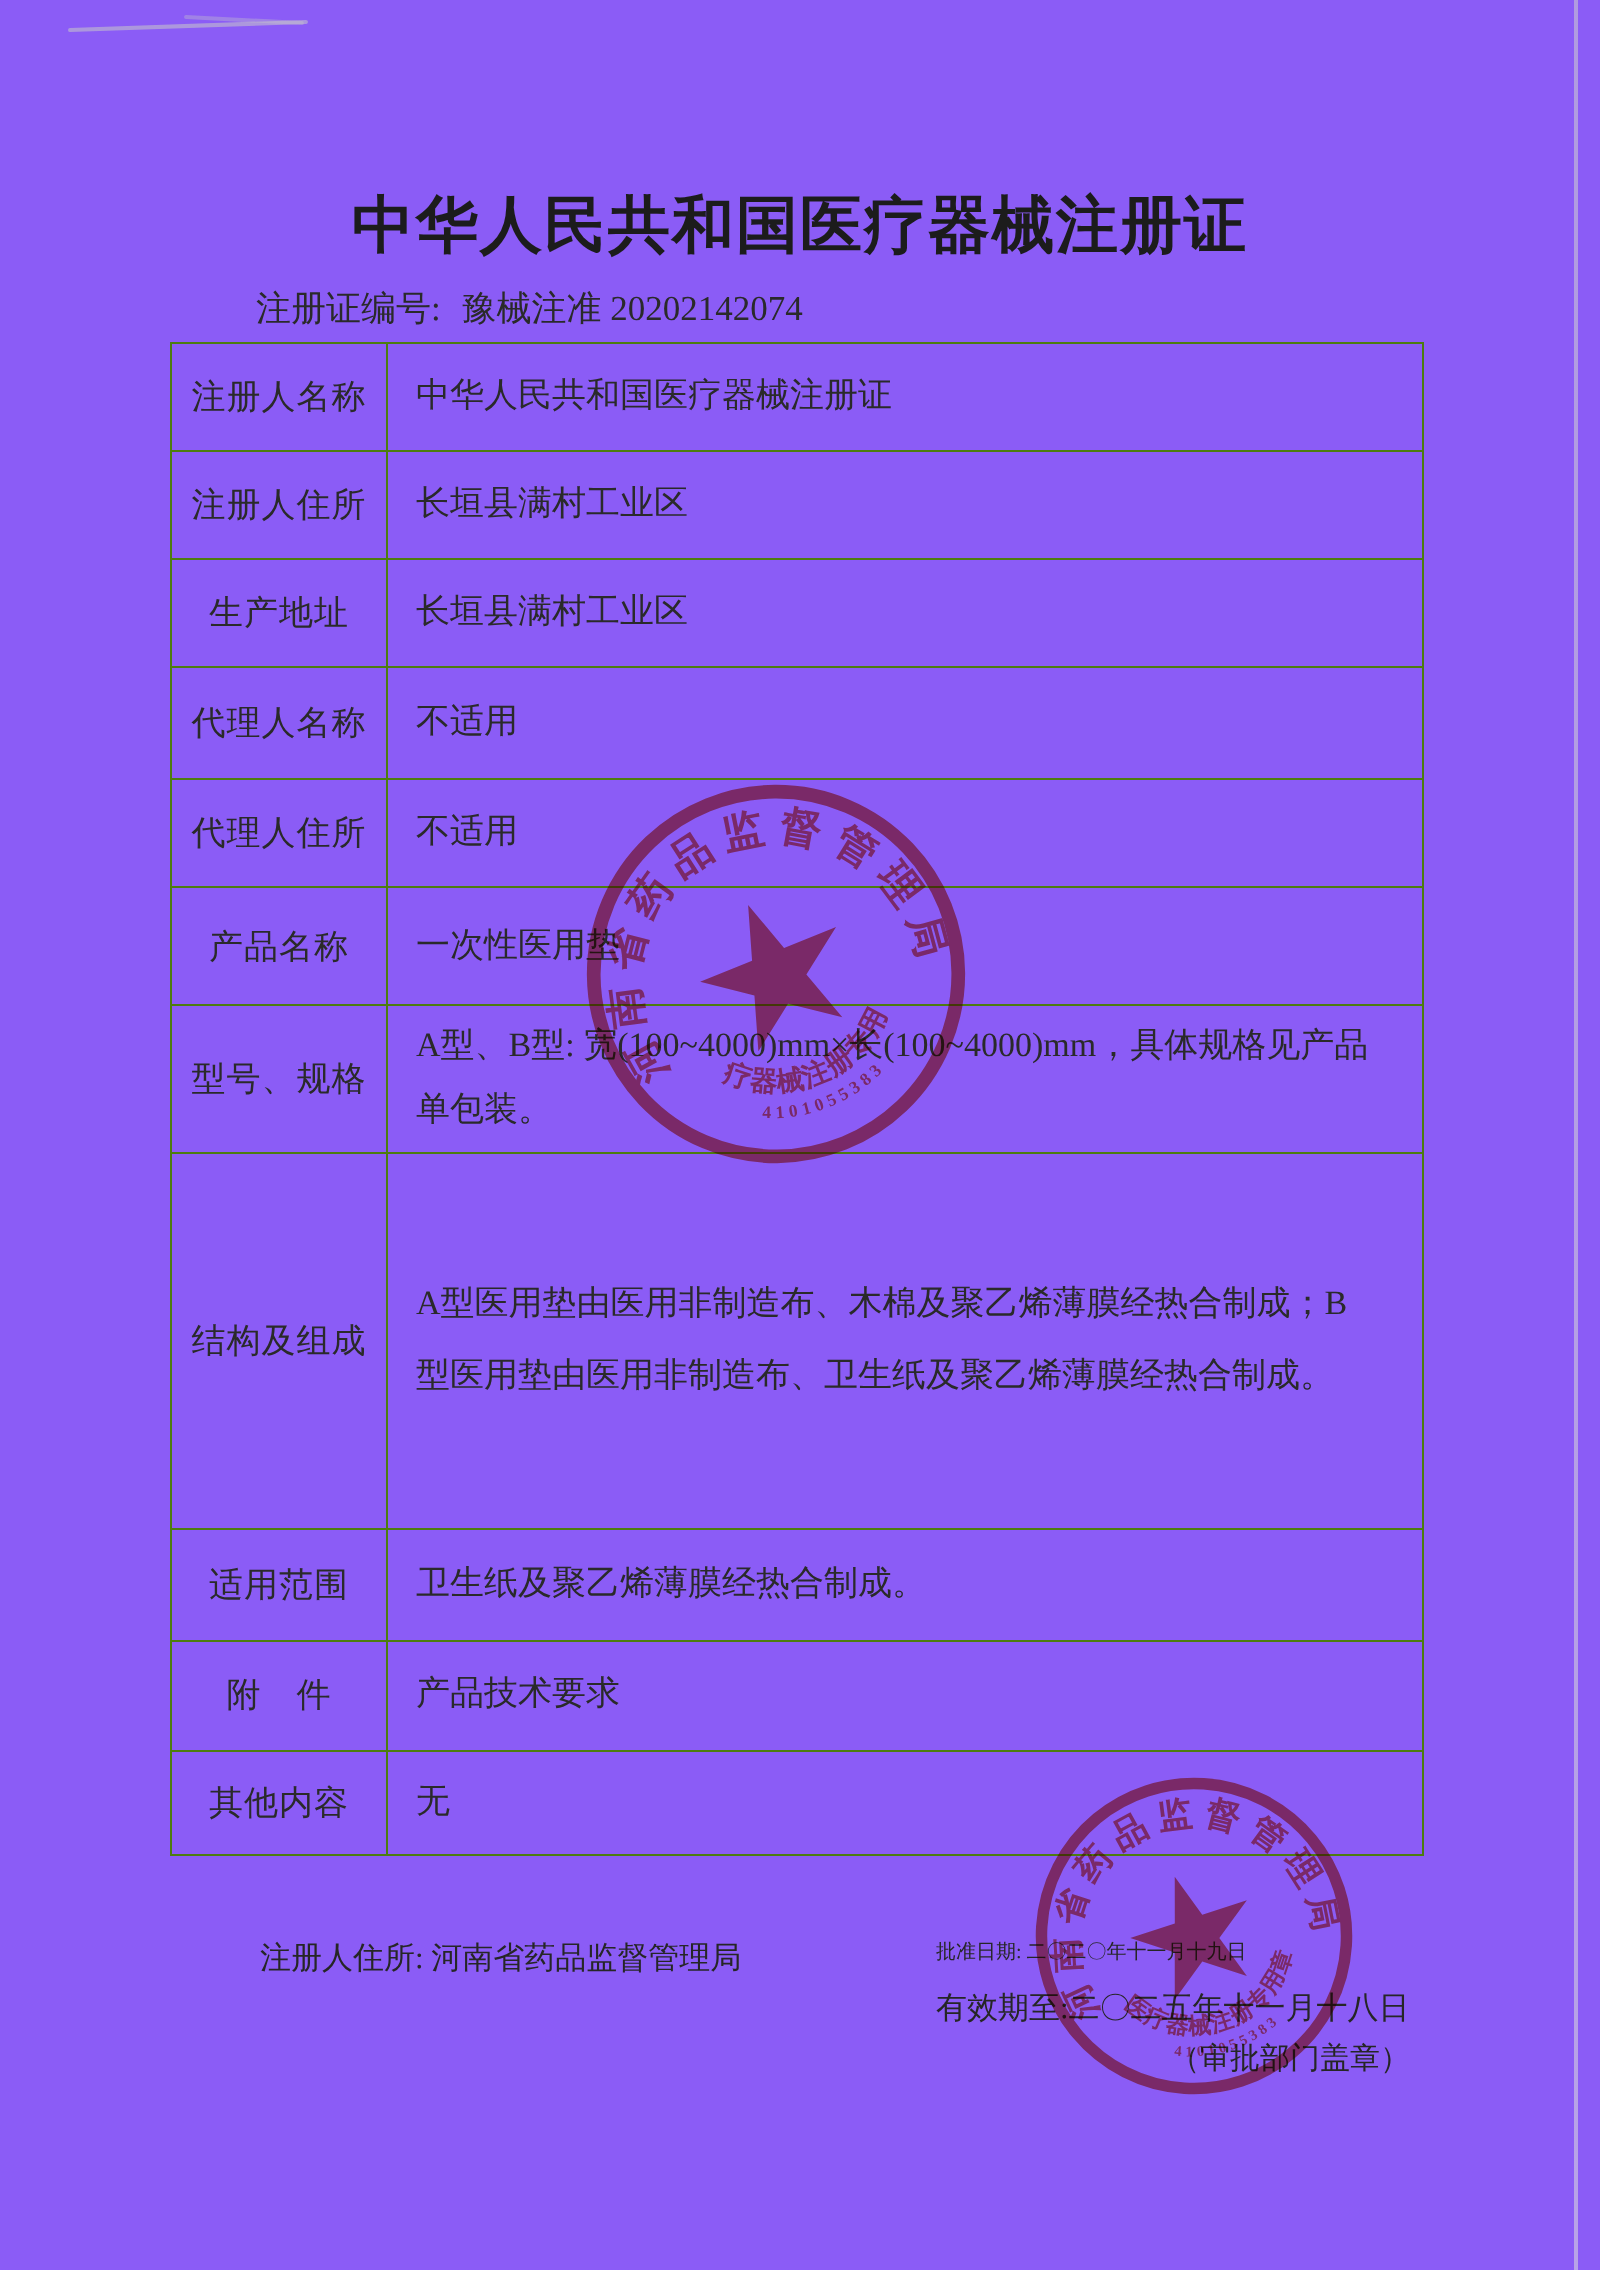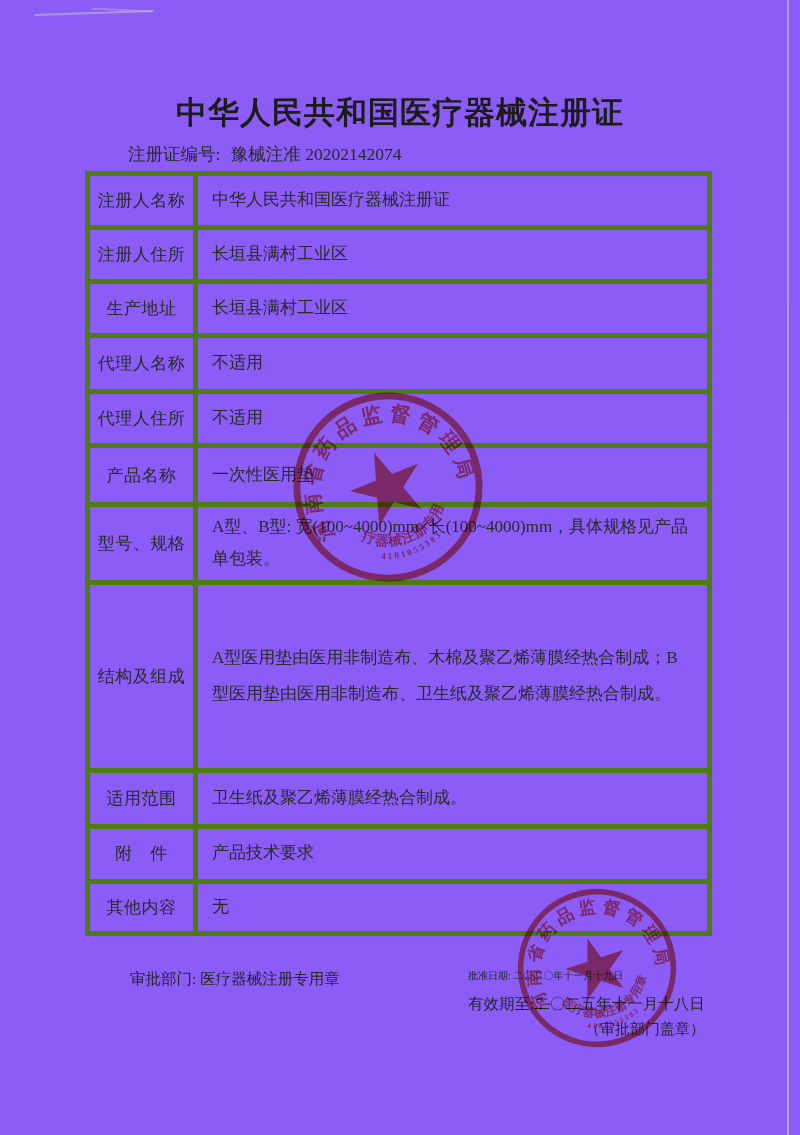--- a/index.html
+++ b/index.html
@@ -23,21 +23,21 @@
   .cert-line {
     position:absolute; left:128px; top:142px; font-size:17.5px; color:#2a2a2a;
   }
   .cert-line .num { margin-left:6px; }
 
   table.cert {
     position:absolute; left:85px; top:171px; width:627px;
     border-collapse:collapse; table-layout:fixed;
   }
   table.cert td {
-    border:5px solid #4d7c0f; font-size:17px; color:#2a2a2a;
+    border:1px solid #4d7c0f; font-size:17px; color:#2a2a2a;
     vertical-align:middle;
   }
   td.lbl { width:108px; text-align:center; padding:0 4px; letter-spacing:.5px; }
   td.val { padding:4px 18px 4px 14px; line-height:1.9; }
   tr.r1 { height:54px; } tr.r2 { height:54px; } tr.r3 { height:54px; }
   tr.r4 { height:56px; } tr.r5 { height:54px; } tr.r6 { height:59px; }
   tr.r7 { height:59px; } tr.r8 { height:188px; } tr.r9 { height:56px; }
   tr.r10 { height:55px; } tr.r11 { height:52px; } tr.r12 { height:51px; }
   tr.r8 td.val { line-height:2.15; padding-right:22px; }
 
@@ -110,21 +110,21 @@
         <td class="lbl">附　件</td>
         <td class="val">产品技术要求</td>
       </tr>
       <tr class="r11">
         <td class="lbl">其他内容</td>
         <td class="val">无</td>
       </tr>
     </tbody>
   </table>
 
-  <div class="footer-dept">审批部门: 医疗器械注册专用章</div>
+  <div class="footer-dept">注册人住所: 河南省药品监督管理局</div>
   <div class="footer-approve">批准日期: 二〇二〇年十一月十九日</div>
   <div class="footer-valid">有效期至:二〇二五年十一月十八日</div>
   <div class="footer-sealnote">（审批部门盖章）</div>
 
   <div class="stamp stamp-1">
     <svg viewBox="0 0 200 200" xmlns="http://www.w3.org/2000/svg">
       <defs>
         <path id="s1top" d="M 32,128 A 72,72 0 1 1 168,128" fill="none"></path>
         <path id="s1bot" d="M 50,134 A 62,62 0 0 0 150,134" fill="none"></path>
         <path id="s1num" d="M 40,146 A 80,80 0 0 0 160,146" fill="none"></path>

